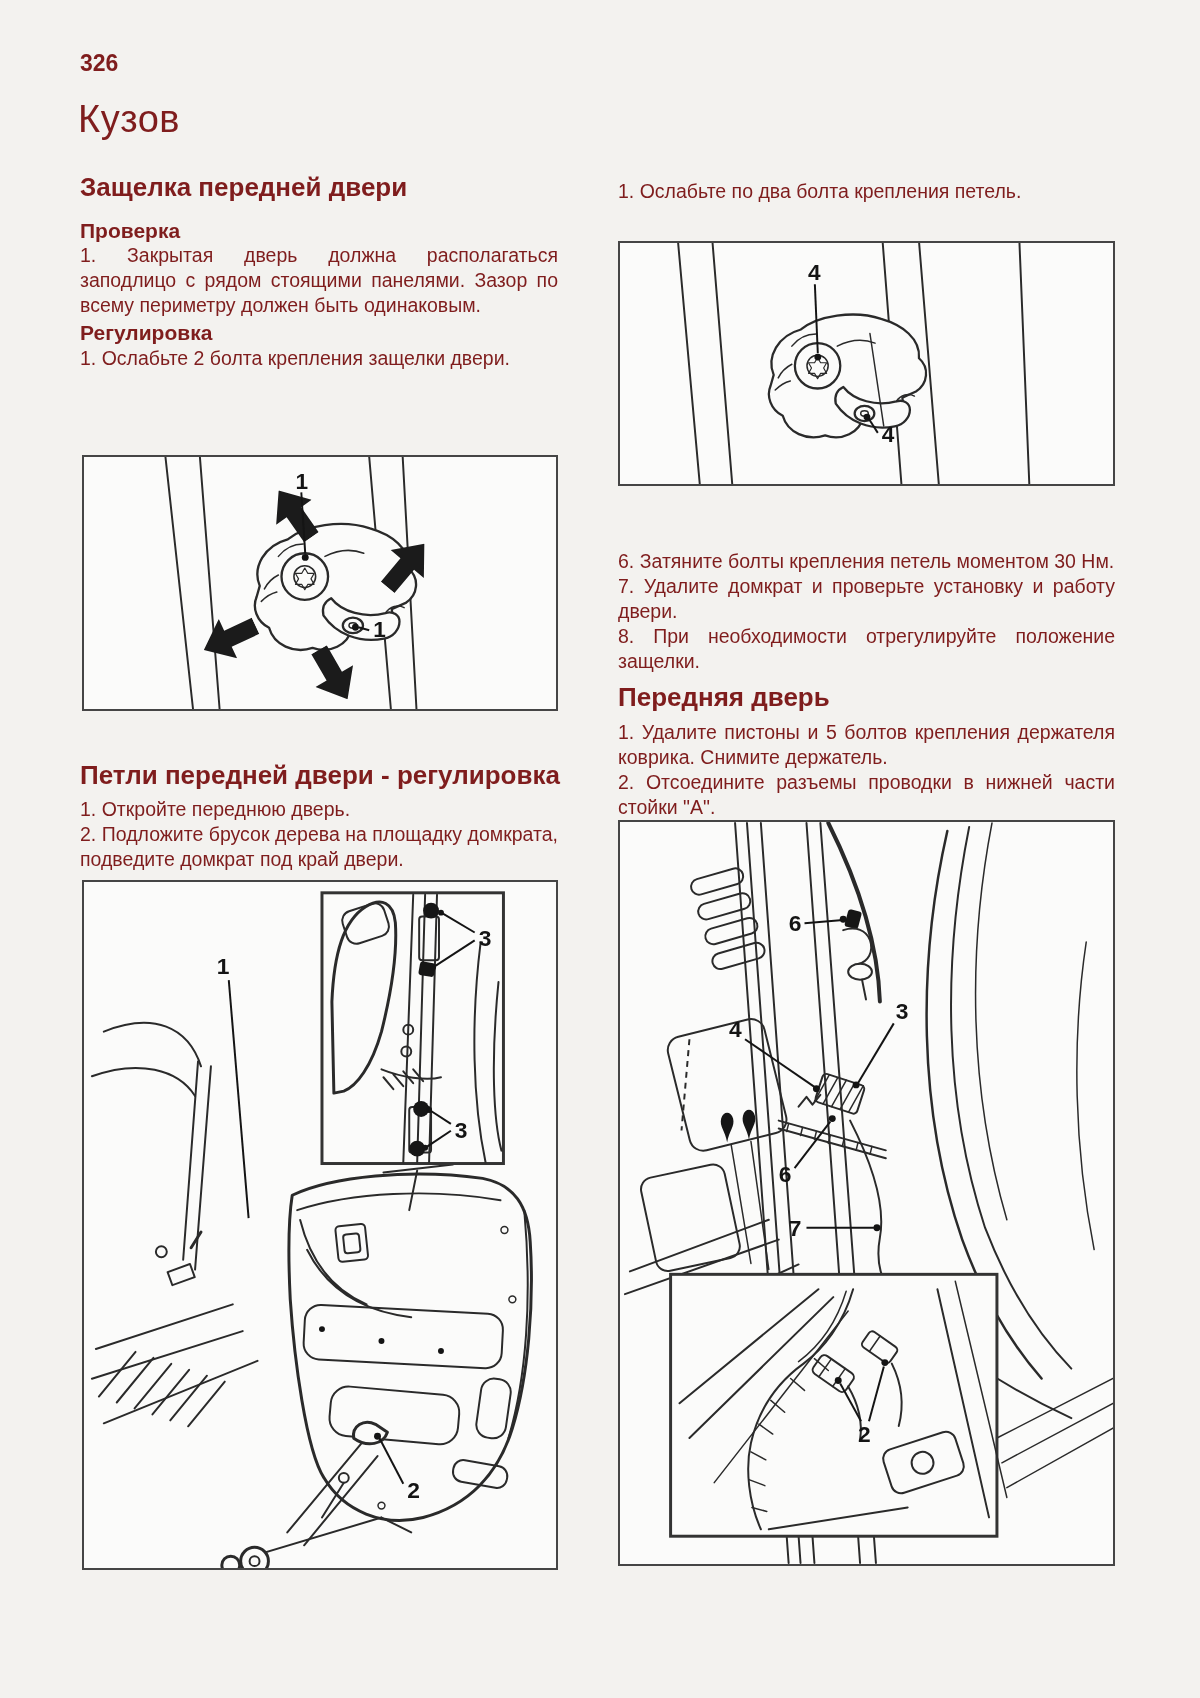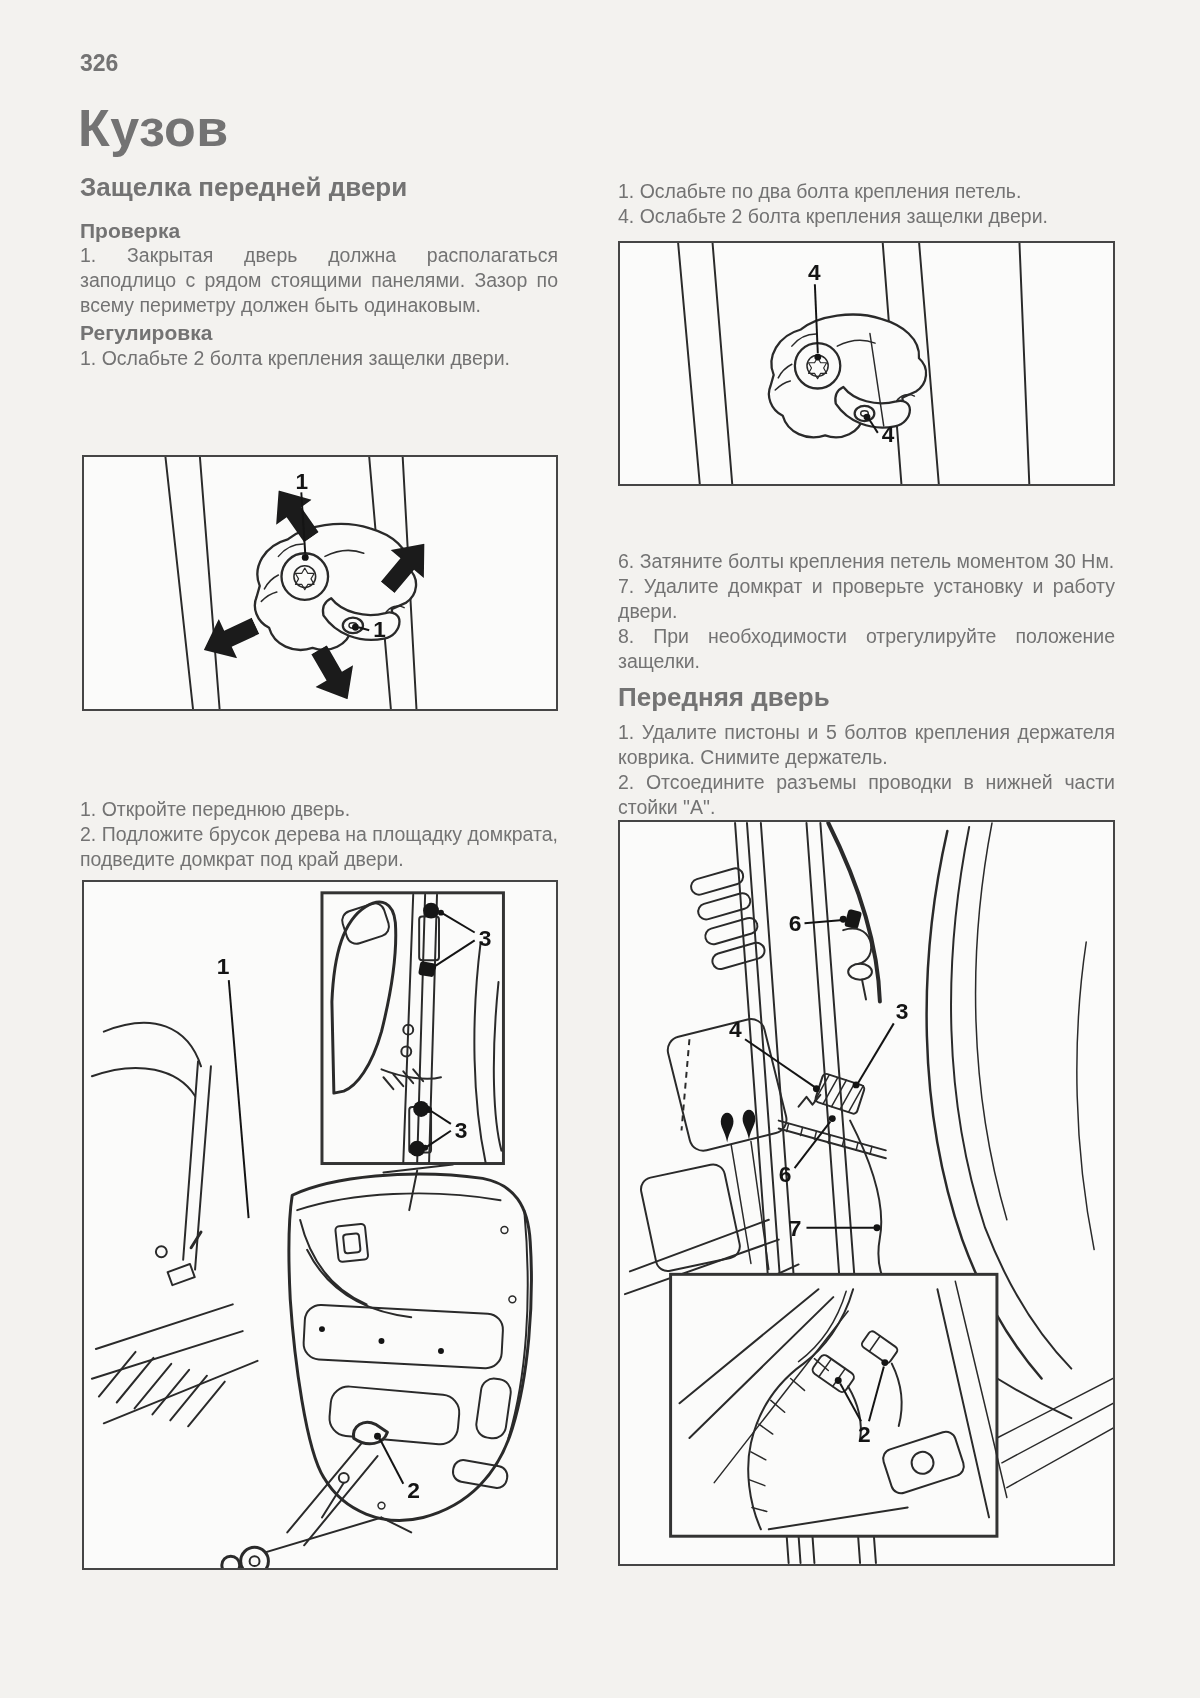--- a/index.html
+++ b/index.html
@@ -1,22 +1,22 @@
 <!DOCTYPE html>
 <html><head>
 <meta charset="utf-8">
 <style>
   *{margin:0;padding:0;box-sizing:border-box}
   html,body{background:#9a9a9a}
   .page{position:relative;width:1200px;height:1698px;margin:0 auto;background:#f3f2ef;
-        font-family:"Liberation Sans",sans-serif;color:#737373;overflow:hidden}
+        font-family:"Liberation Sans",sans-serif;color:#7f1d1d;overflow:hidden}
   .abs{position:absolute}
   .body-text{font-size:19.5px;line-height:25px;text-align:justify}
   .pagenum{font-size:23px;font-weight:bold}
-  .h1{font-size:52px;font-weight:bold;letter-spacing:.5px;white-space:nowrap}
+  .h1{font-size:38px;font-weight:normal;letter-spacing:.5px;white-space:nowrap}
   .h2{font-size:26px;font-weight:bold;white-space:nowrap}
   .h3{font-size:21px;font-weight:bold}
   .fig{position:absolute;background:#fbfbfa;border:2px solid #454545}
   .fig svg{display:block;width:100%;height:100%}
   .art{stroke:#2a2a2a;fill:none;stroke-width:2;stroke-linecap:round;stroke-linejoin:round}
   .art-f{stroke:#2a2a2a;fill:#fbfbfa;stroke-width:3;stroke-linecap:round;stroke-linejoin:round}
   .thin{stroke-width:1.5}
   .callout{font:bold 23px "Liberation Sans",sans-serif;fill:#141414;stroke:none}
   .lead{stroke:#141414;stroke-width:2;fill:none}
   .dot{fill:#141414;stroke:none}
@@ -77,20 +77,21 @@
       </g>
       <line class="lead" x1="219" y1="36" x2="223" y2="98"></line>
         <circle class="dot" cx="223" cy="102" r="3.5"></circle>
       <text class="callout" x="213" y="32">1</text>
       <line class="lead" x1="288" y1="176" x2="277" y2="173"></line>
         <circle class="dot" cx="274" cy="173" r="3.5"></circle>
       <text class="callout" x="292" y="183">1</text>
     </svg>
   </div>
 
+  <div class="abs h2" style="left:80px;top:760px">Петли передней двери - регулировка</div>
   <div class="abs body-text" style="left:80px;top:797px;width:478px">1. Откройте переднюю дверь.</div>
   <div class="abs body-text" style="left:80px;top:822px;width:478px">2. Подложите брусок дерева на площадку домкрата, подведите домкрат под край двери.</div>
 
   <div class="fig" style="left:82px;top:880px;width:476px;height:690px">
     <svg viewBox="0 0 476 690">
       <g class="art">
         <path d="M20,150 C70,130 105,145 118,185 M8,195 C55,178 95,188 112,215"></path>
         <path d="M115,180 L100,380 M128,185 L112,390"></path>
         <path d="M12,470 L150,425 M8,500 L160,452 M20,545 L175,482"></path>
         <path d="M15,518 L52,473 M33,524 L70,479 M51,530 L88,485 M69,536 L106,491 M87,542 L124,497 M105,548 L142,503"></path>
@@ -158,21 +159,20 @@
         <line class="lead" x1="370" y1="243" x2="350" y2="230"></line>
           <circle class="dot" cx="348" cy="229" r="3"></circle>
         <line class="lead" x1="370" y1="250" x2="346" y2="266"></line>
           <circle class="dot" cx="344" cy="267" r="3"></circle>
         <text class="callout" x="374" y="257">3</text>
       </g>
     </svg>
   </div>
 
   <div class="abs body-text" style="left:618px;top:179px;width:497px">1. Ослабьте по два болта крепления петель.</div>
-  <div class="abs body-text" style="left:618px;top:204px;width:497px">4. Ослабьте 2 болта крепления защелки двери.</div>
 
   <div class="fig" style="left:618px;top:241px;width:497px;height:245px">
     <svg viewBox="0 0 497 245">
       <g class="art">
         <path d="M57,0 L79,245 M92,0 L112,245 M265,0 L284,245 M302,0 L322,245 M404,0 L414,245"></path>
       </g>
       <use href="#sym-latch" x="128" y="56" width="200" height="170"></use>
       <path class="art thin" d="M252,92 L266,186"></path>
       <line class="lead" x1="196" y1="42" x2="199" y2="112"></line>
         <circle class="dot" cx="199" cy="116" r="3.5"></circle>

